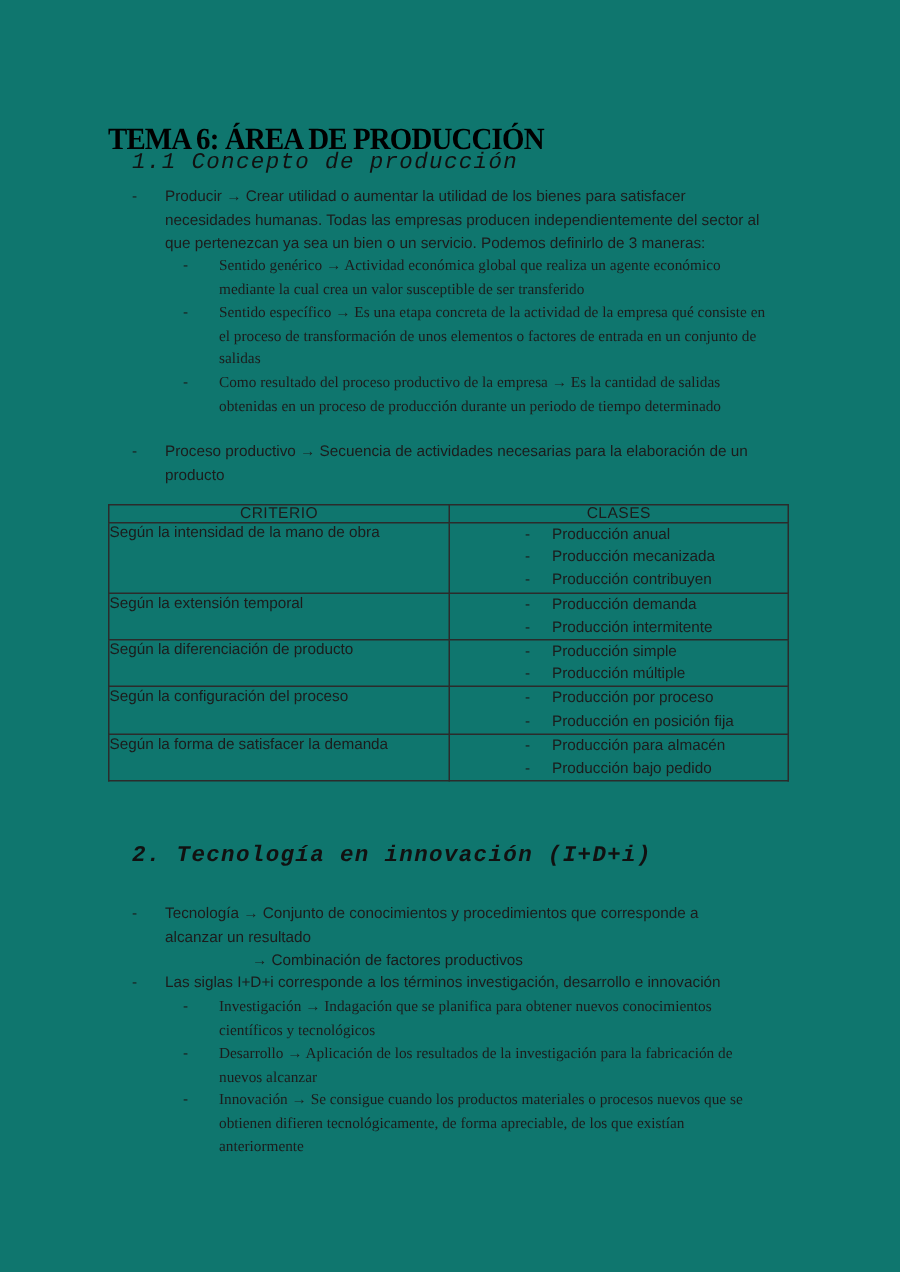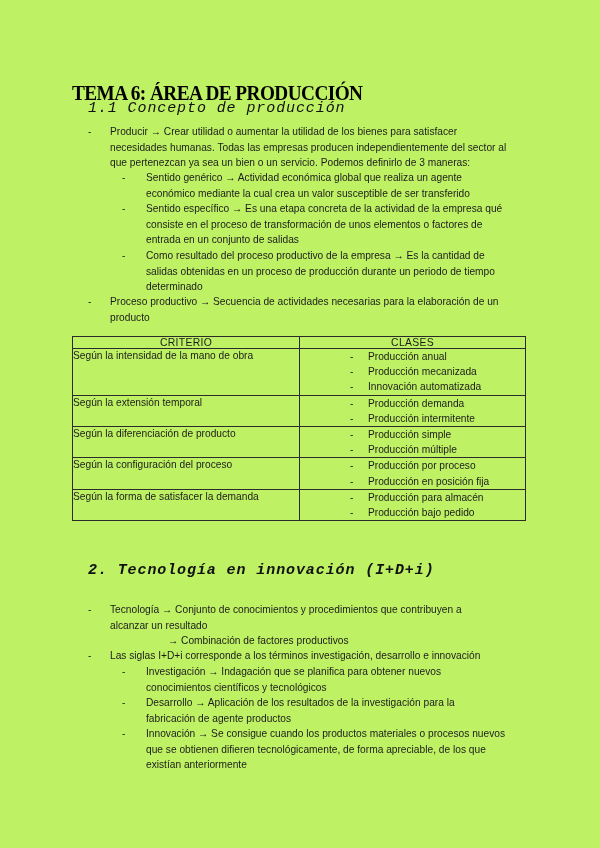--- a/index.html
+++ b/index.html
@@ -13,21 +13,21 @@
     font-family: "Liberation Sans", sans-serif;
     color: #1a1a1a;
     overflow: hidden;
   }
   .page {
     position: relative;
     width: 600px;
     height: 848px;
     box-sizing: border-box;
     padding: 0;
-    background: #bef264;
+    background: #0f766e;
   }
 
   
   .doc-title {
     position: absolute;
     left: 72px;
     top: 68px;
     font-family: "Liberation Serif", "DejaVu Serif", serif;
     font-weight: bold;
     font-size: 20.5px;
@@ -79,21 +79,21 @@
     left: 88px;
     width: 420px;
   }
   .lvl1 > .row > .txt { margin-left: 22px; }
 
   
   .lvl2 {
     left: 122px;
     width: 388px;
   }
-  .lvl2 > .row > .txt { margin-left: 24px; }
+  .lvl2 > .row > .txt { margin-left: 24px; font-family: Liberation Serif, serif; }
 
   .plain-indent {
     position: absolute;
     font-size: 10.2px;
     line-height: 15.6px;
   }
 
   
   .tbl {
     position: absolute;
@@ -199,21 +199,21 @@
         <th class="th-cell">CLASES</th>
       </tr>
     </thead>
     <tbody>
       <tr>
         <td class="crit-cell">Según la intensidad de la mano de obra</td>
         <td class="clases-cell">
           <ul class="clist">
             <li>Producción anual</li>
             <li>Producción mecanizada</li>
-            <li>Innovación automatizada</li>
+            <li>Producción contribuyen</li>
           </ul>
         </td>
       </tr>
       <tr>
         <td class="crit-cell">Según la extensión temporal</td>
         <td class="clases-cell">
           <ul class="clist">
             <li>Producción demanda</li>
             <li>Producción  intermitente</li>
           </ul>
@@ -247,21 +247,21 @@
         </td>
       </tr>
     </tbody>
   </table>
 
   <div class="sec-heading" id="sec2">2. Tecnología en innovación (I+D+i)</div>
 
   <div class="block lvl1" style="top:602px;width:410px;">
     <div class="row">
       <span class="dash">-</span>
-      <span class="txt">Tecnología → Conjunto de conocimientos y procedimientos que contribuyen a alcanzar un resultado</span>
+      <span class="txt">Tecnología → Conjunto de conocimientos y procedimientos que corresponde a alcanzar un resultado</span>
     </div>
   </div>
 
   <div class="plain-indent" style="left:168px;top:633px;">→ Combinación de factores productivos</div>
 
   <div class="block lvl1" style="top:648px;width:432px;">
     <div class="row">
       <span class="dash">-</span>
       <span class="txt">Las siglas I+D+i  corresponde a los términos investigación, desarrollo  e innovación</span>
     </div>
@@ -270,21 +270,21 @@
   <div class="block lvl2" style="top:664px;width:372px;">
     <div class="row">
       <span class="dash">-</span>
       <span class="txt">Investigación → Indagación que se planifica para obtener nuevos conocimientos científicos y tecnológicos</span>
     </div>
   </div>
 
   <div class="block lvl2" style="top:695px;width:376px;">
     <div class="row">
       <span class="dash">-</span>
-      <span class="txt">Desarrollo →  Aplicación de los resultados de la investigación para la fabricación de agente productos</span>
+      <span class="txt">Desarrollo →  Aplicación de los resultados de la investigación para la fabricación de nuevos alcanzar</span>
     </div>
   </div>
 
   <div class="block lvl2" style="top:726px;width:386px;">
     <div class="row">
       <span class="dash">-</span>
       <span class="txt">Innovación →  Se consigue cuando los productos materiales o procesos nuevos que se obtienen difieren tecnológicamente,  de  forma apreciable,  de los que existían anteriormente</span>
     </div>
   </div>
 

